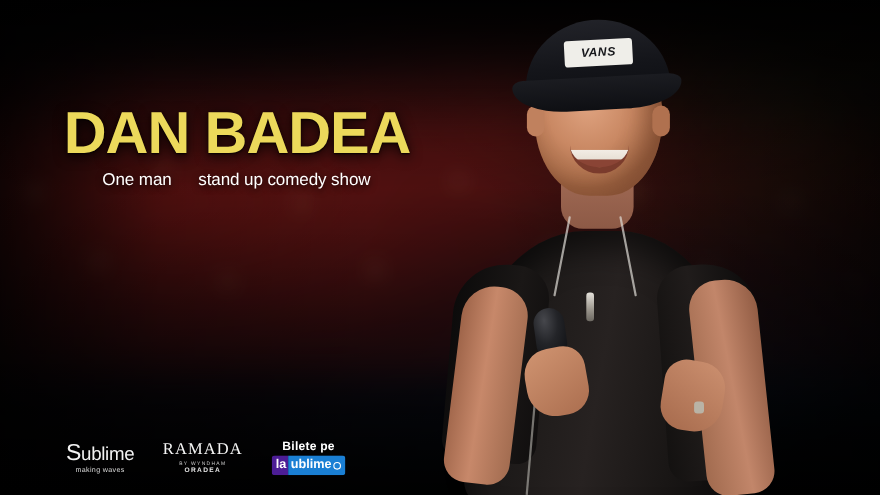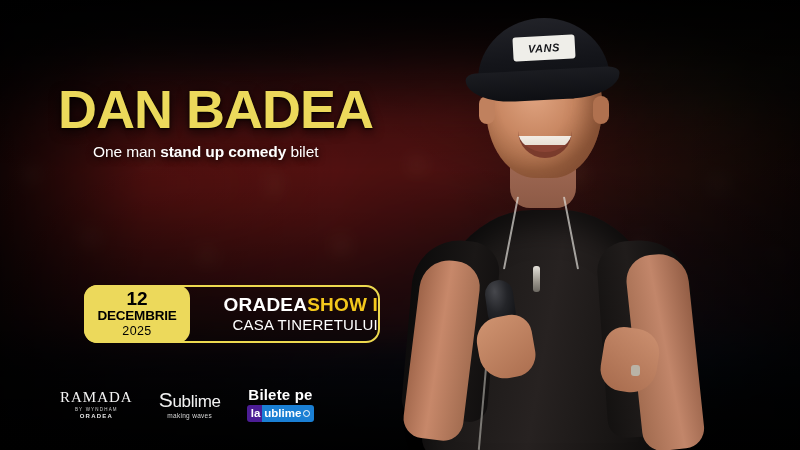--- a/index.html
+++ b/index.html
@@ -244,24 +244,23 @@
   .p-pendant {
     position: absolute; left: 151px; top: 266px;
     width: 7px; height: 26px;
     background: linear-gradient(180deg, #e4e1da 0%, #9a958c 60%, #6d6962 100%);
     border-radius: 3px;
   }
 
   
   .content {
     position: absolute;
-    left: 0; top: 0;
+    left: 0; top: 12px;
     width: 420px; height: 368px;
     z-index: 5;
-    text-align: right;
   }
   .headline {
     position: absolute;
     left: 58px;
     top: 82px;
     font-size: 54px;
     font-weight: bold;
     letter-spacing: -1px;
     color: #ecd95b;
     line-height: 1;
@@ -271,21 +270,21 @@
   .subhead {
     position: absolute;
     left: 93px;
     top: 143px;
     font-size: 15.5px;
     color: #ffffff;
     letter-spacing: -0.1px;
     white-space: nowrap;
     text-shadow: 0 2px 7px rgba(0,0,0,0.9);
   }
-  .subhead b { font-weight: bold; }
+  .subhead b { font-weight: normal; margin-left: 20px; }
   .showtitle {
     position: absolute;
     left: 74px;
     top: 210px;
     font-size: 40px;
     font-weight: bold;
     font-style: italic;
     color: #ffffff;
     letter-spacing: -0.5px;
     white-space: nowrap;
@@ -396,21 +395,21 @@
   }
   .ramada-sub2 {
     font-size: 6px;
     color: #e6e6e6;
     font-weight: bold;
     letter-spacing: 1.2px;
     margin-top: 1px;
   }
 
   .tickets-top {
-    font-size: 15px;
+    font-size: 11px;
     color: #ffffff;
     font-weight: bold;
     letter-spacing: .2px;
     margin-bottom: 2px;
   }
   .labilet {
     display: flex;
     align-items: center;
     border-radius: 3px;
     overflow: hidden;
@@ -480,46 +479,35 @@
     <div class="p-mic-head"></div>
     <div class="p-hand-l"></div>
     <div class="p-hand-r"></div>
     <div class="p-ring"></div>
   </div>
 
   <div class="content">
 
     <div class="headline">DAN BADEA</div>
 
-    <div class="subhead"><span>One man </span><b>stand up comedy</b><span> bilet</span></div>
-
-
-    <div class="infobar">
-      <div class="date-box">
-        <div class="date-day">12</div>
-        <div class="date-month">DECEMBRIE</div>
-        <div class="date-year">2025</div>
+    <div class="subhead"><span>One man </span><b>stand up comedy</b><span> show</span></div>
+
+
+
+    <div class="sponsors">
+
+      <div class="sp">
+        <div class="sublime-main"><span class="cap">S</span><span>ublime</span></div>
+        <div class="sublime-sub">making waves</div>
       </div>
-      <div class="venue">
-        <div class="venue-top"><span>ORADEA</span><span class="show">SHOW I</span></div>
-        <div class="venue-sub">CASA TINERETULUI</div>
-      </div>
-    </div>
-
-    <div class="sponsors">
 
       <div class="sp">
         <div class="ramada-main">RAMADA</div>
         <div class="ramada-sub1">BY WYNDHAM</div>
         <div class="ramada-sub2">ORADEA</div>
-      </div>
-
-      <div class="sp">
-        <div class="sublime-main"><span class="cap">S</span><span>ublime</span></div>
-        <div class="sublime-sub">making waves</div>
       </div>
 
       <div class="sp">
         <div class="tickets-top">Bilete pe</div>
         <div class="labilet">
           <span class="la">la</span>
           <span class="bilet">
               <span>ublime</span>
               <span class="dot"></span>
             </span>

